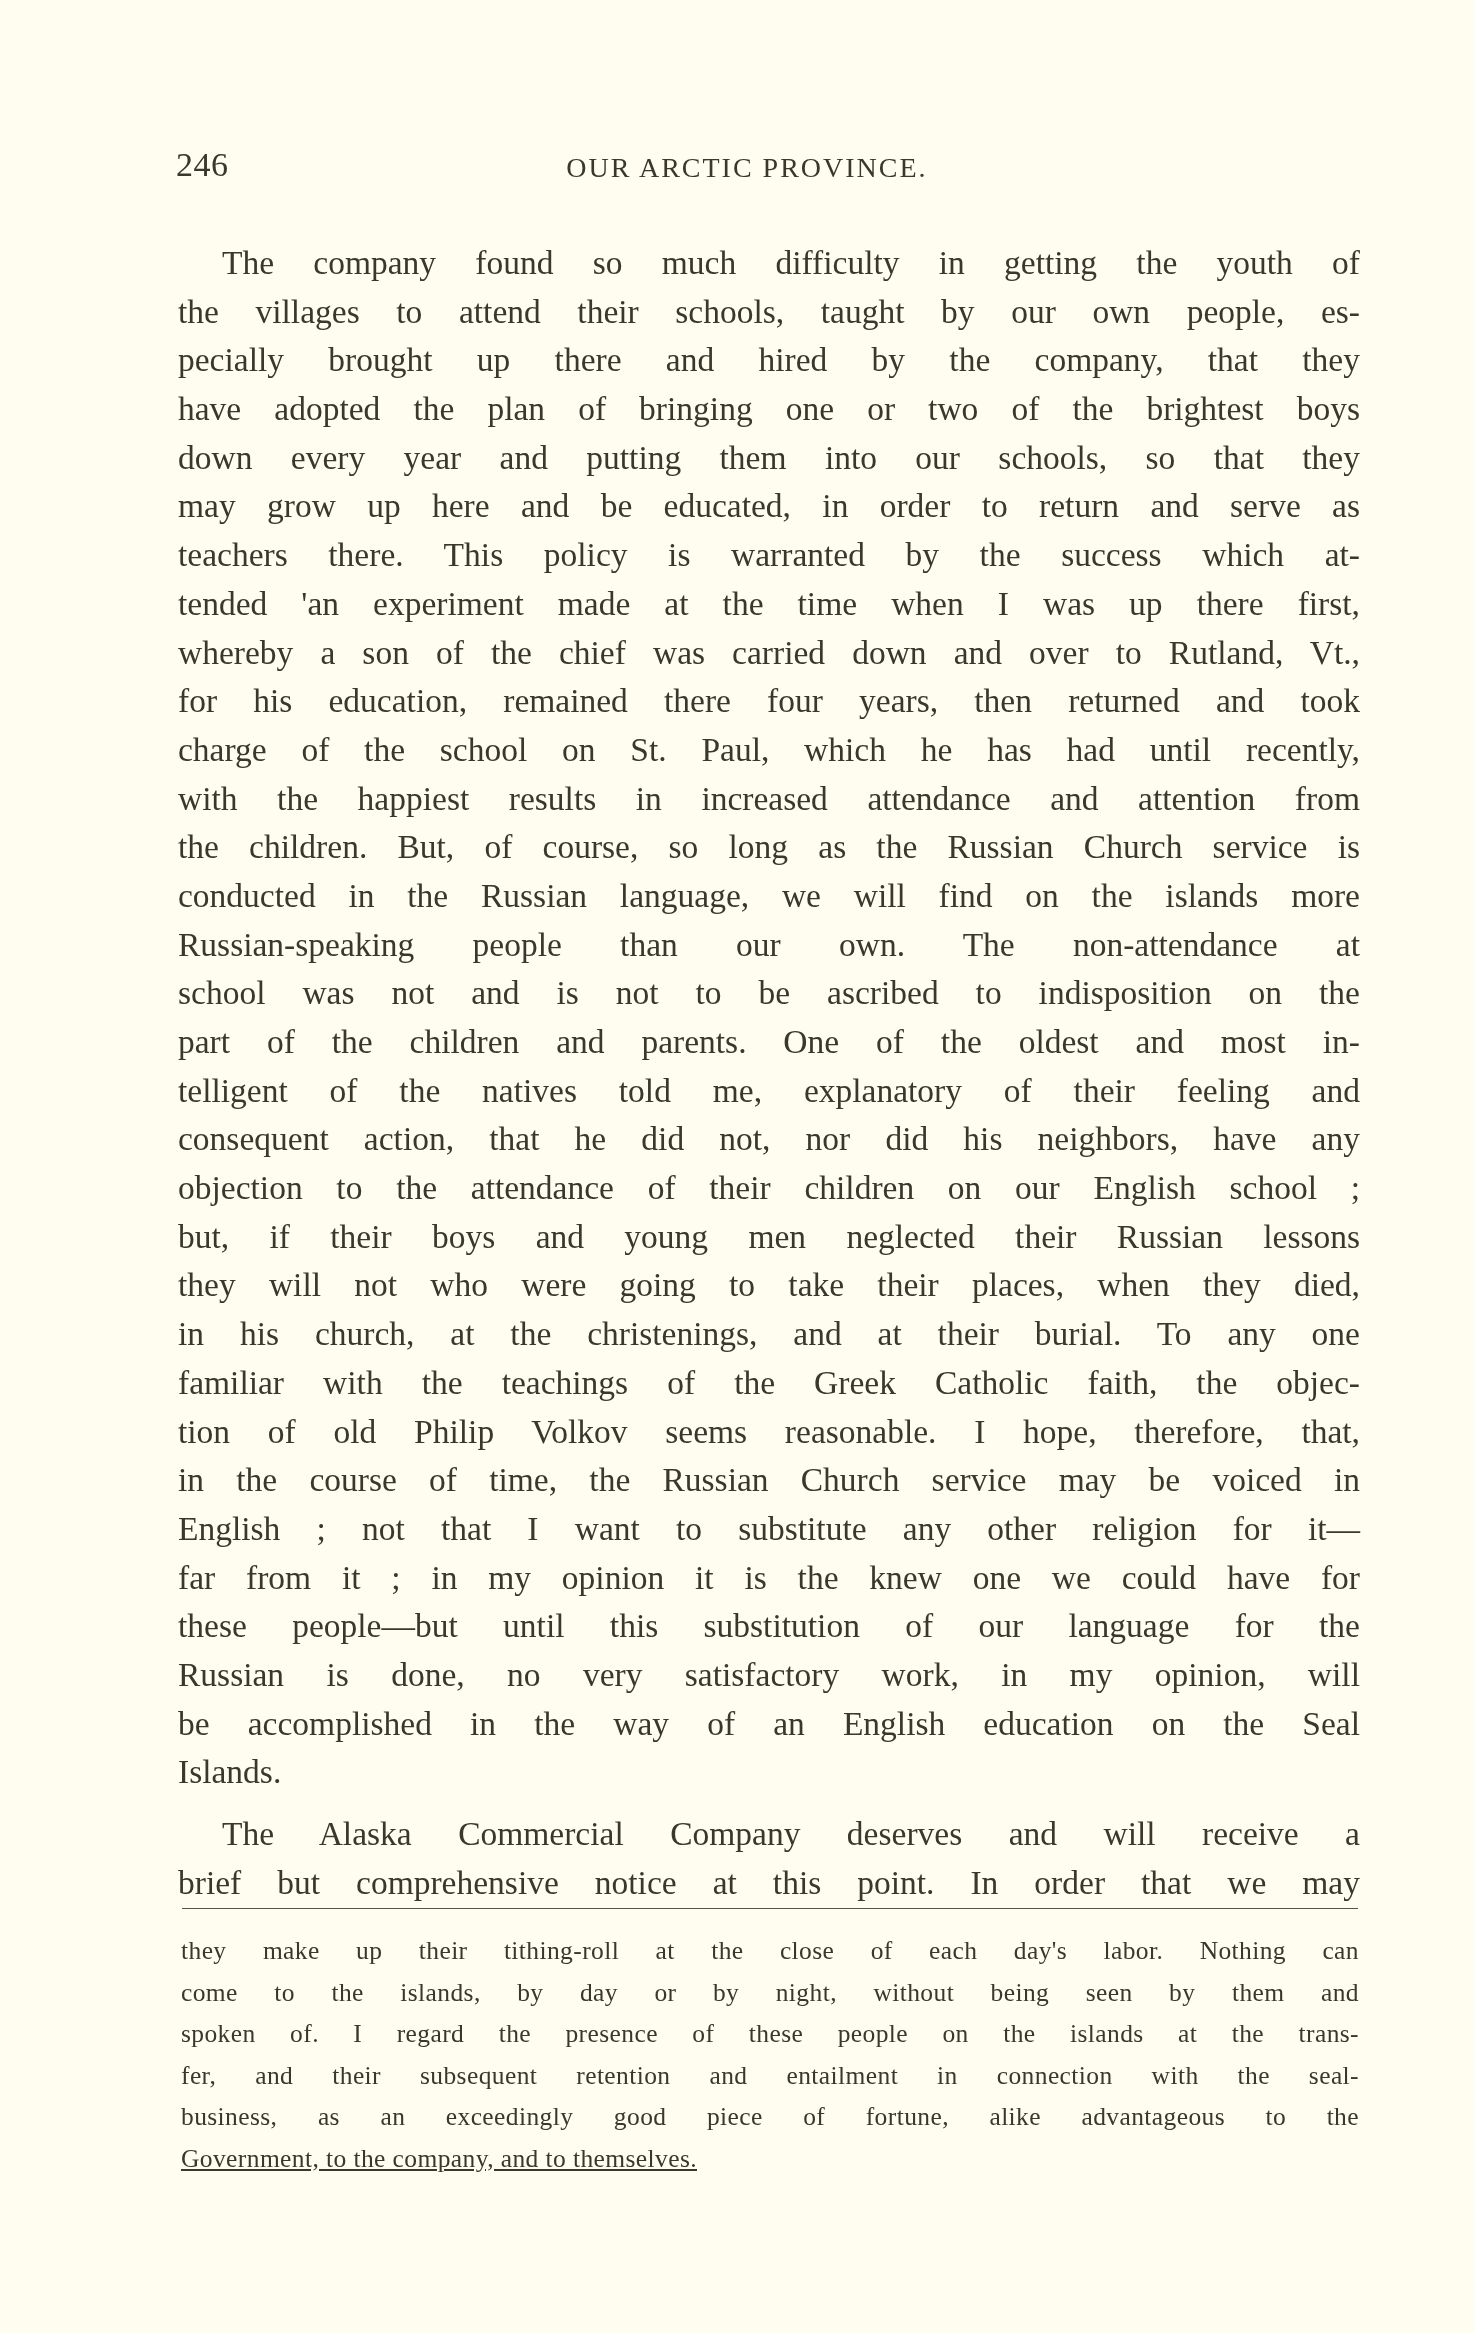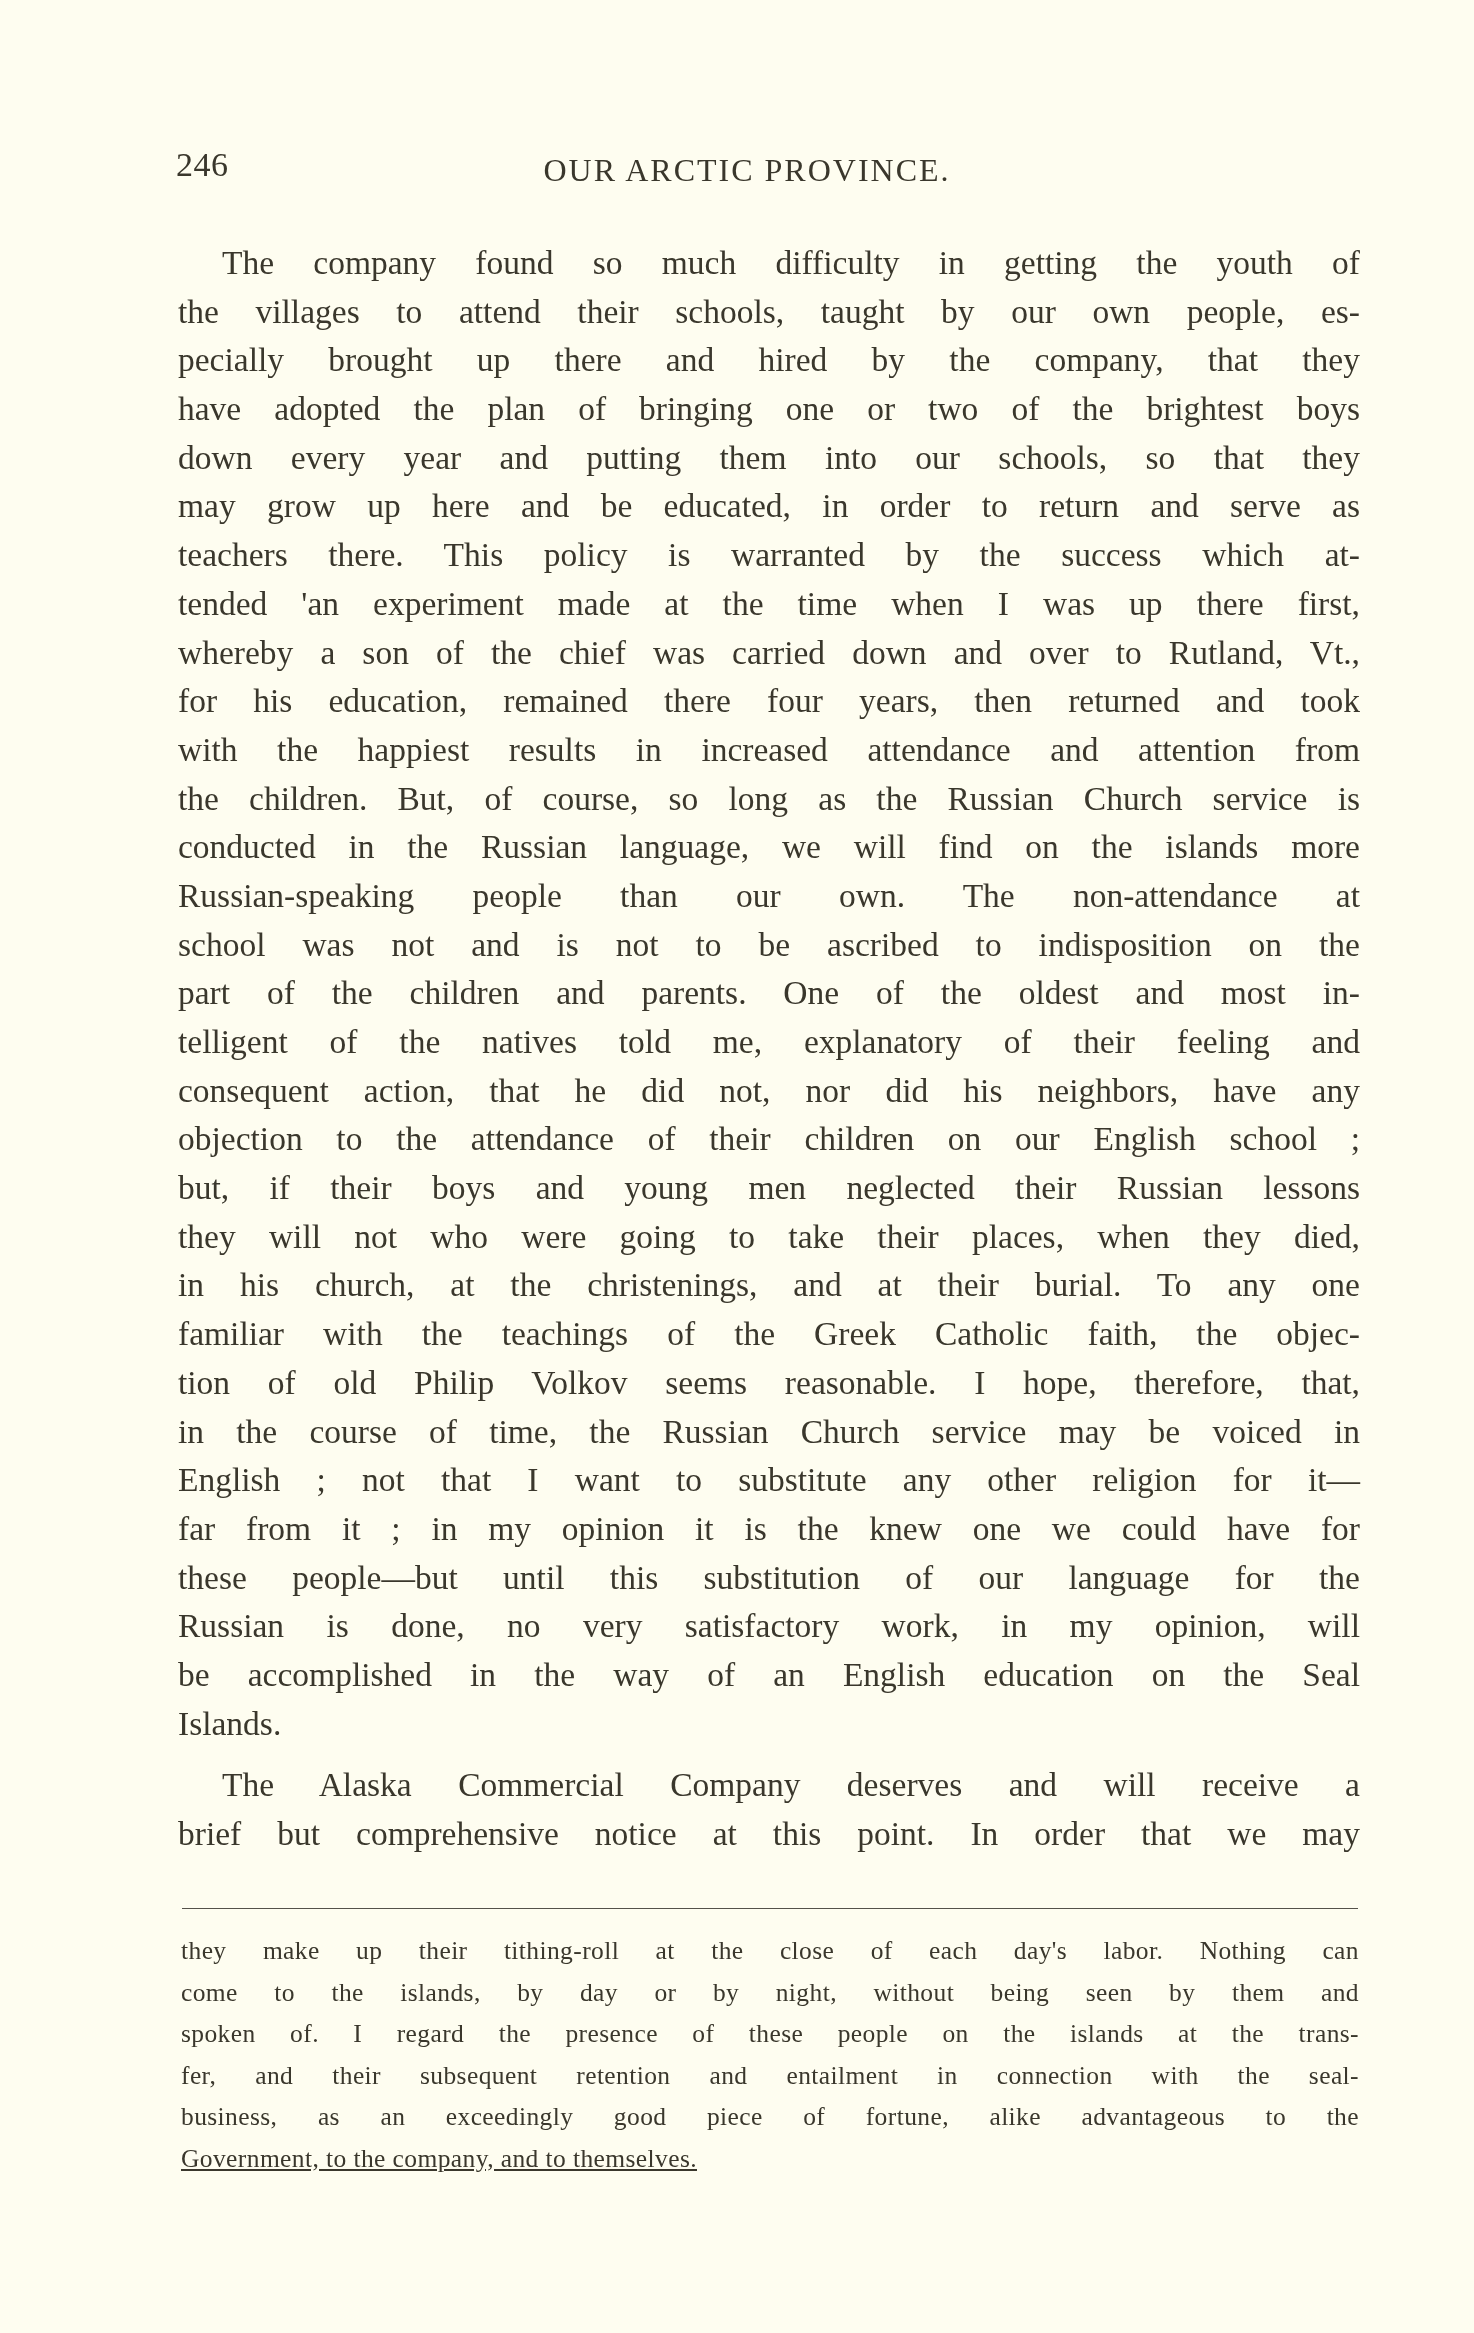--- a/index.html
+++ b/index.html
@@ -11,21 +11,21 @@
     position: relative; overflow: hidden;
     color: #3a372c;
     font-family: "Liberation Serif", "DejaVu Serif", serif;
   }
   .page-number {
     position: absolute; left: 176px; top: 146px;
     font-size: 34px; letter-spacing: 0.5px;
   }
   .running-head {
     position: absolute; left: 0; width: 1474px; top: 152px;
-    text-align: center; font-size: 32px; letter-spacing: 2px;
+    text-align: center; font-size: 28px; letter-spacing: 2px;
     padding-left: 20px; box-sizing: border-box;
   }
   .body-text {
     position: absolute; left: 178px; top: 226px; width: 1182px;
     font-size: 33.5px; line-height: 48.7px;
   }
   .line {
     display: block; white-space: nowrap;
     text-align: justify; text-align-last: justify;
     height: 48.7px;
@@ -57,20 +57,21 @@
   <span class="line indent">The company found so much difficulty in getting the youth of</span>
   <span class="line">the villages to attend their schools, taught by our own people, es-</span>
   <span class="line">pecially brought up there and hired by the company, that they</span>
   <span class="line">have adopted the plan of bringing one or two of the brightest boys</span>
   <span class="line">down every year and putting them into our schools, so that they</span>
   <span class="line">may grow up here and be educated, in order to return and serve as</span>
   <span class="line">teachers there. This policy is warranted by the success which at-</span>
   <span class="line">tended 'an experiment made at the time when I was up there first,</span>
   <span class="line">whereby a son of the chief was carried down and over to Rutland, Vt.,</span>
   <span class="line">for his education, remained there four years, then returned and took</span>
+  <span class="line">charge of the school on St. Paul, which he has had until recently,</span>
   <span class="line">with the happiest results in increased attendance and attention from</span>
   <span class="line">the children. But, of course, so long as the Russian Church service is</span>
   <span class="line">conducted in the Russian language, we will find on the islands more</span>
   <span class="line">Russian-speaking people than our own. The non-attendance at</span>
   <span class="line">school was not and is not to be ascribed to indisposition on the</span>
   <span class="line">part of the children and parents. One of the oldest and most in-</span>
   <span class="line">telligent of the natives told me, explanatory of their feeling and</span>
   <span class="line">consequent action, that he did not, nor did his neighbors, have any</span>
   <span class="line">objection to the attendance of their children on our English school ;</span>
   <span class="line">but, if their boys and young men neglected their Russian lessons</span>

